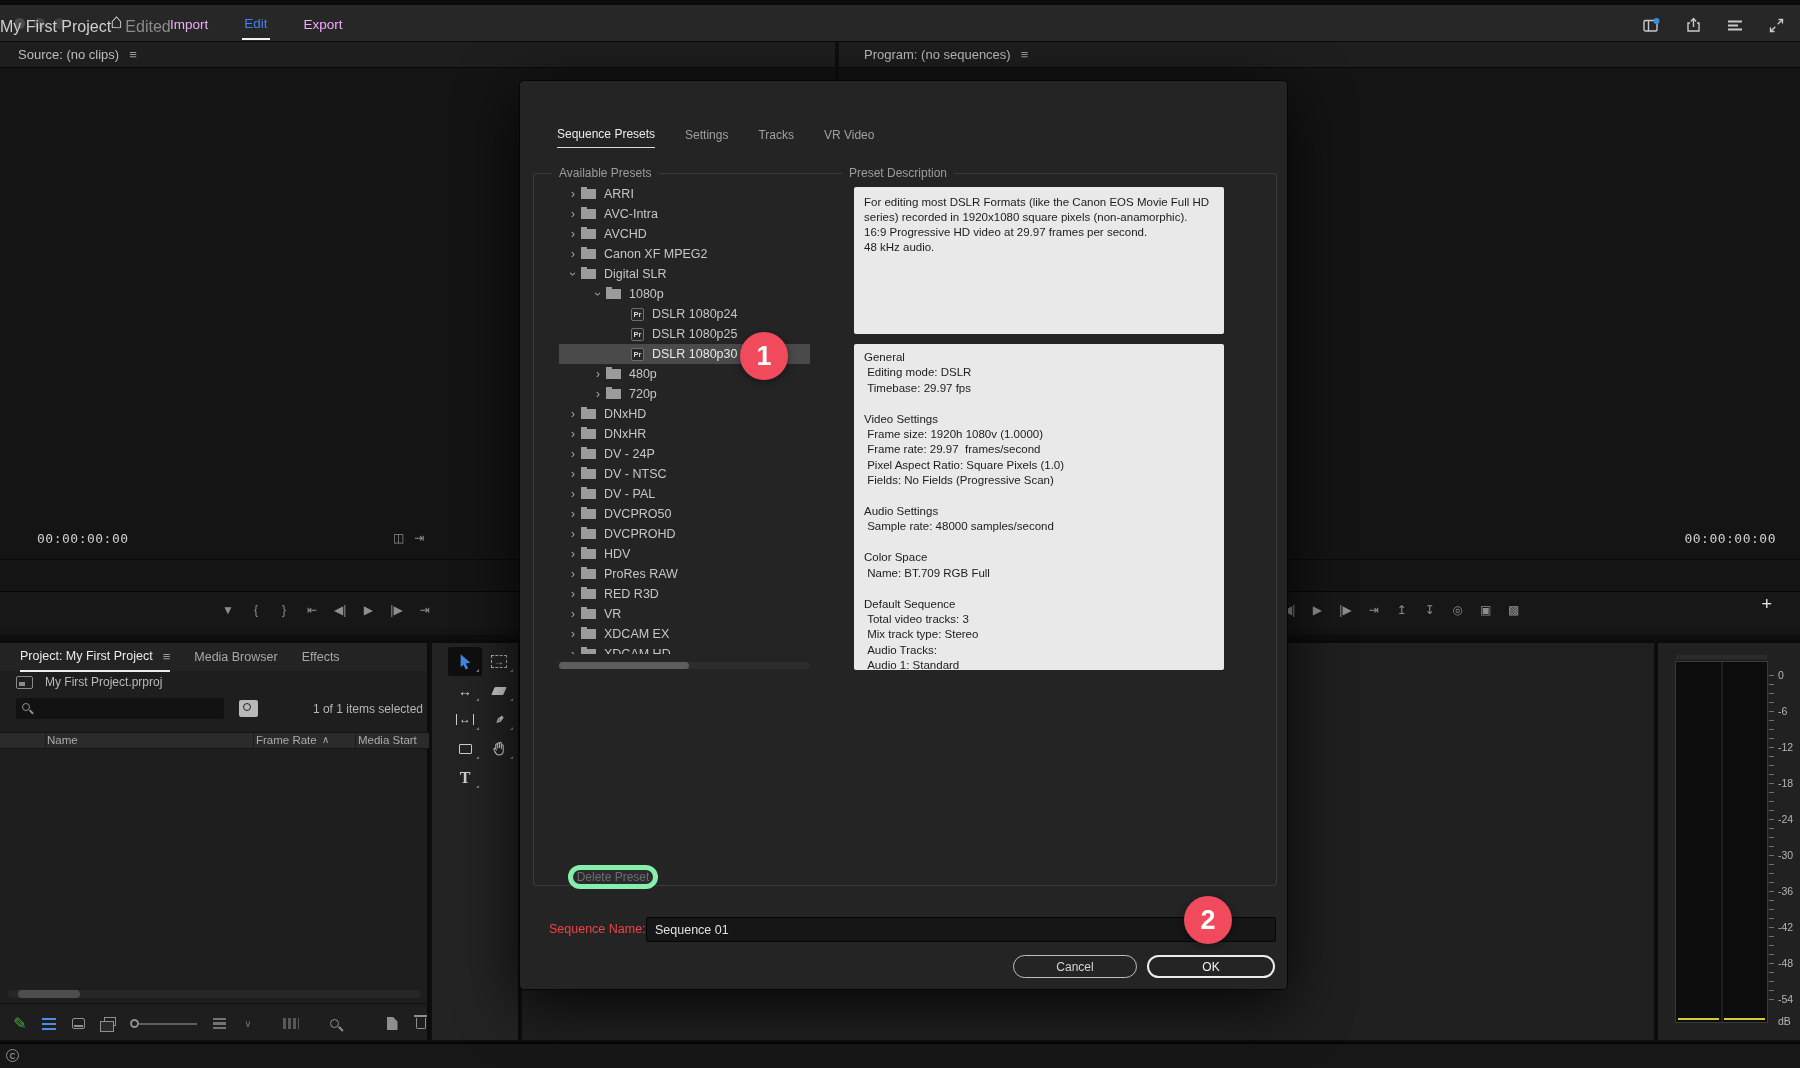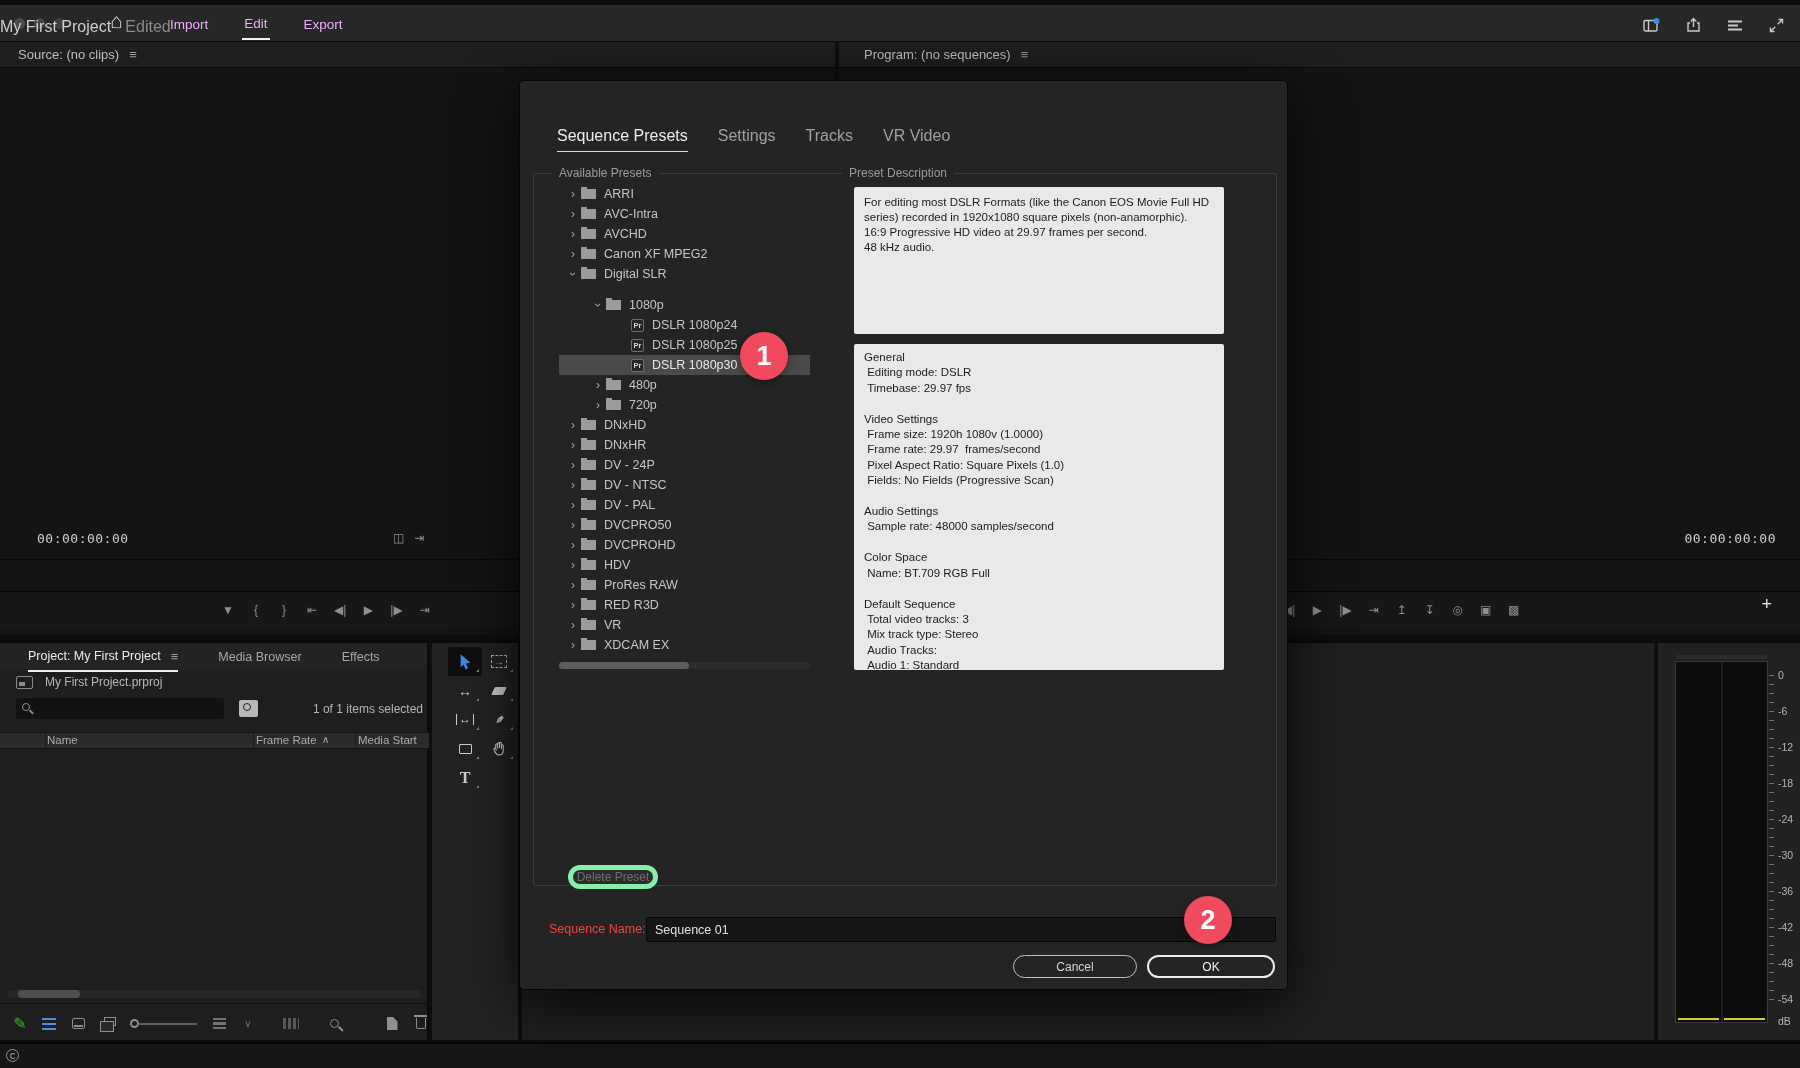--- a/index.html
+++ b/index.html
@@ -7,21 +7,21 @@
   .stage{position:relative;width:1800px;height:1068px;background:#0e0e0e;overflow:hidden;color:#c8c8c8;font-size:12px;}
 
   
   .topbar{position:absolute;left:0;top:0;width:1800px;height:42px;background:#272727;border-top:5px solid #0b0b0b;border-bottom:1px solid #0a0a0a;}
   .windots{position:absolute;left:14px;top:13px;display:flex;gap:9px;}
   .windots span{width:11px;height:11px;border-radius:50%;background:#4b4b4b;}
   .windots span:nth-child(2){background:#454545}.windots span:nth-child(3){background:#404040}
   .home{position:absolute;left:110px;top:4px;font-size:21px;color:#dedede;}
   .navtabs{position:absolute;left:168px;top:0;height:37px;display:flex;gap:32px;align-items:center;}
   .navtabs span{font-size:13.5px;color:#f0abfc;padding:9px 2px 7px;}
-  .navtabs span.act{color:#f0abfc;border-bottom:2px solid #f2f2f2;}
+  .navtabs span.act{color:#3b82f6;border-bottom:2px solid #f2f2f2;}
   .apptitle{position:absolute;left:0;right:0;top:13px;text-align:left;font-size:16px;}
   .apptitle .t1{color:#cfcfcf}.apptitle .t2{color:#8b8b8b}
   .tricons{position:absolute;right:16px;top:12px;display:flex;gap:26px;align-items:center;}
   .tricons span{display:inline-flex;}
 
   
   .mon{position:absolute;top:42px;height:593px;background:#141414;}
   .mon-src{left:0;width:835px;}
   .mon-prog{left:839px;width:961px;}
   .mon-head{height:26px;display:flex;align-items:center;gap:10px;padding-left:18px;background:#1e1e1e;border-bottom:1px solid #0a0a0a;color:#bdbdbd;font-size:13px;}
@@ -34,21 +34,21 @@
   .ctrl-line{position:absolute;left:0;right:0;top:517px;border-top:1px solid #0a0a0a;}
   .transport{position:absolute;top:550px;height:36px;display:flex;gap:16px;align-items:center;color:#8e8e8e;font-size:12px;}
   .transport span{display:inline-block;min-width:12px;text-align:center;}
   .tp-src{left:222px;}
   .tp-prog{left:444px;}
   .tbase{position:absolute;left:0;right:0;top:549px;height:37px;background:#171717;border-top:1px solid #060606;}
   .plusbtn{position:absolute;right:28px;top:552px;font-size:18px;color:#e8e8e8;}
 
   
   .proj{position:absolute;left:0;top:640px;width:429px;height:400px;background:#1e1e1e;border-top:3px solid #0b0b0b;border-right:2px solid #0b0b0b;}
-  .ptabs{position:absolute;left:0;top:0;right:0;height:28px;background:#232323;display:flex;align-items:center;gap:40px;padding-left:28px;font-size:12.5px;color:#a8a8a8;}
+  .ptabs{position:absolute;left:0;top:0;right:0;height:28px;background:#232323;display:flex;align-items:center;gap:24px;padding-left:20px;font-size:12.5px;color:#a8a8a8;}
   .ptabs .pt1{color:#ececec;border-bottom:2px solid #ececec;padding-bottom:6px;padding-top:6px;display:flex;gap:10px;align-items:center;}
   .prow-file{position:absolute;left:16px;top:32px;display:flex;gap:12px;align-items:flex-end;color:#b9b9b9;font-size:12px;}
   .ic-prproj{width:17px;height:13px;border:1.5px solid #8a8a8a;border-radius:2px;position:relative;}
   .ic-prproj::after{content:"";position:absolute;left:2px;bottom:2px;width:6px;height:4px;background:#8a8a8a;}
   .searchbox{position:absolute;left:16px;top:55px;width:208px;height:21px;background:#121212;border-radius:3px;display:flex;align-items:center;padding-left:24px;}
   .searchbox input{background:transparent;border:0;outline:0;color:#ddd;font-size:12px;width:170px;}
   .mag{position:absolute;left:6px;top:5px;width:8px;height:8px;border:1.5px solid #8f8f8f;border-radius:50%;}
   .mag::after{content:"";position:absolute;left:6px;top:7px;width:5px;height:1.5px;background:#8f8f8f;transform:rotate(45deg);}
   .ic-findbox{position:absolute;left:239px;top:57px;width:19px;height:17px;background:#b9b9b9;border-radius:2px;}
   .ic-findbox::after{content:"";position:absolute;left:4px;top:3px;width:6px;height:6px;border:1.5px solid #222;border-radius:50%;}
@@ -115,21 +115,21 @@
   .mlabels span{position:absolute;left:120px;font-size:10.5px;color:#b5b5b5;}
 
   
   .botbar{position:absolute;left:0;top:1042px;width:1800px;height:26px;background:#171717;border-top:2px solid #050505;}
   .cclogo{position:absolute;left:6px;top:5px;width:13px;height:13px;border:1.5px solid #909090;border-radius:50%;}
   .cclogo::after{content:"";position:absolute;left:3px;top:3px;width:4px;height:4px;border:1.5px solid #909090;border-radius:50%;border-right-color:transparent;}
 
   
   .dlg{position:absolute;left:519px;top:80px;width:769px;height:910px;background:#242424;border:1px solid #060606;border-radius:5px;box-shadow:0 14px 60px rgba(0,0,0,.8);z-index:20;}
   .dlg-title{height:30px;background:#0b0b0b;border-radius:5px 5px 0 0;display:flex;align-items:center;justify-content:center;color:#8f8f8f;font-size:13px;}
-  .dlg-tabs{position:absolute;left:37px;top:46px;display:flex;gap:30px;font-size:16px;color:#a0a0a0;}
+  .dlg-tabs{position:absolute;left:37px;top:46px;display:flex;gap:30px;font-size:12px;color:#a0a0a0;align-items:flex-end;}
   .dlg-tabs span{padding-bottom:6px;}
   .dlg-tabs span.act{color:#ececec;border-bottom:1.5px solid #dadada;}
   .fieldset{position:absolute;left:13px;top:92px;width:744px;height:713px;border:1px solid #3b3b3b;border-radius:3px;}
   .flabel{position:absolute;top:-8px;background:#242424;padding:0 7px;color:#9c9c9c;font-size:12px;}
   .fl1{left:18px;} .fl2{left:308px;}
   .tree{position:absolute;left:25px;top:10px;width:251px;height:470px;overflow:hidden;}
   .trow{height:20px;display:flex;align-items:center;color:#c6c6c6;font-size:12.5px;white-space:nowrap;}
   .trow.sel{background:#4a4a4a;color:#e8e8e8;}
   .tchev{width:16px;font-size:12px;color:#a8a8a8;flex:0 0 16px;text-align:center;}
   .tchev.exp{transform:rotate(90deg);}
@@ -404,21 +404,21 @@
           <div class="trow" style="padding-left: 6px;">
             <span class="tchev">›</span>
             <span class="fold"></span>
             <span class="tlabel">Canon XF MPEG2</span>
           </div>
           <div class="trow" style="padding-left: 6px;">
             <span class="tchev exp">›</span>
             <span class="fold"></span>
             <span class="tlabel">Digital SLR</span>
           </div>
-          <div class="trow" style="padding-left: 31px; margin-top: 11px;">
+          <div class="trow" style="padding-left: 31px;">
             <span class="tchev exp">›</span>
             <span class="fold"></span>
             <span class="tlabel">1080p</span>
           </div>
           <div class="trow" style="padding-left: 56px;">
             <span class="tchev"></span>
             <span class="pricon">Pr</span>
             <span class="tlabel">DSLR 1080p24</span>
           </div>
           <div class="trow" style="padding-left: 56px;">

